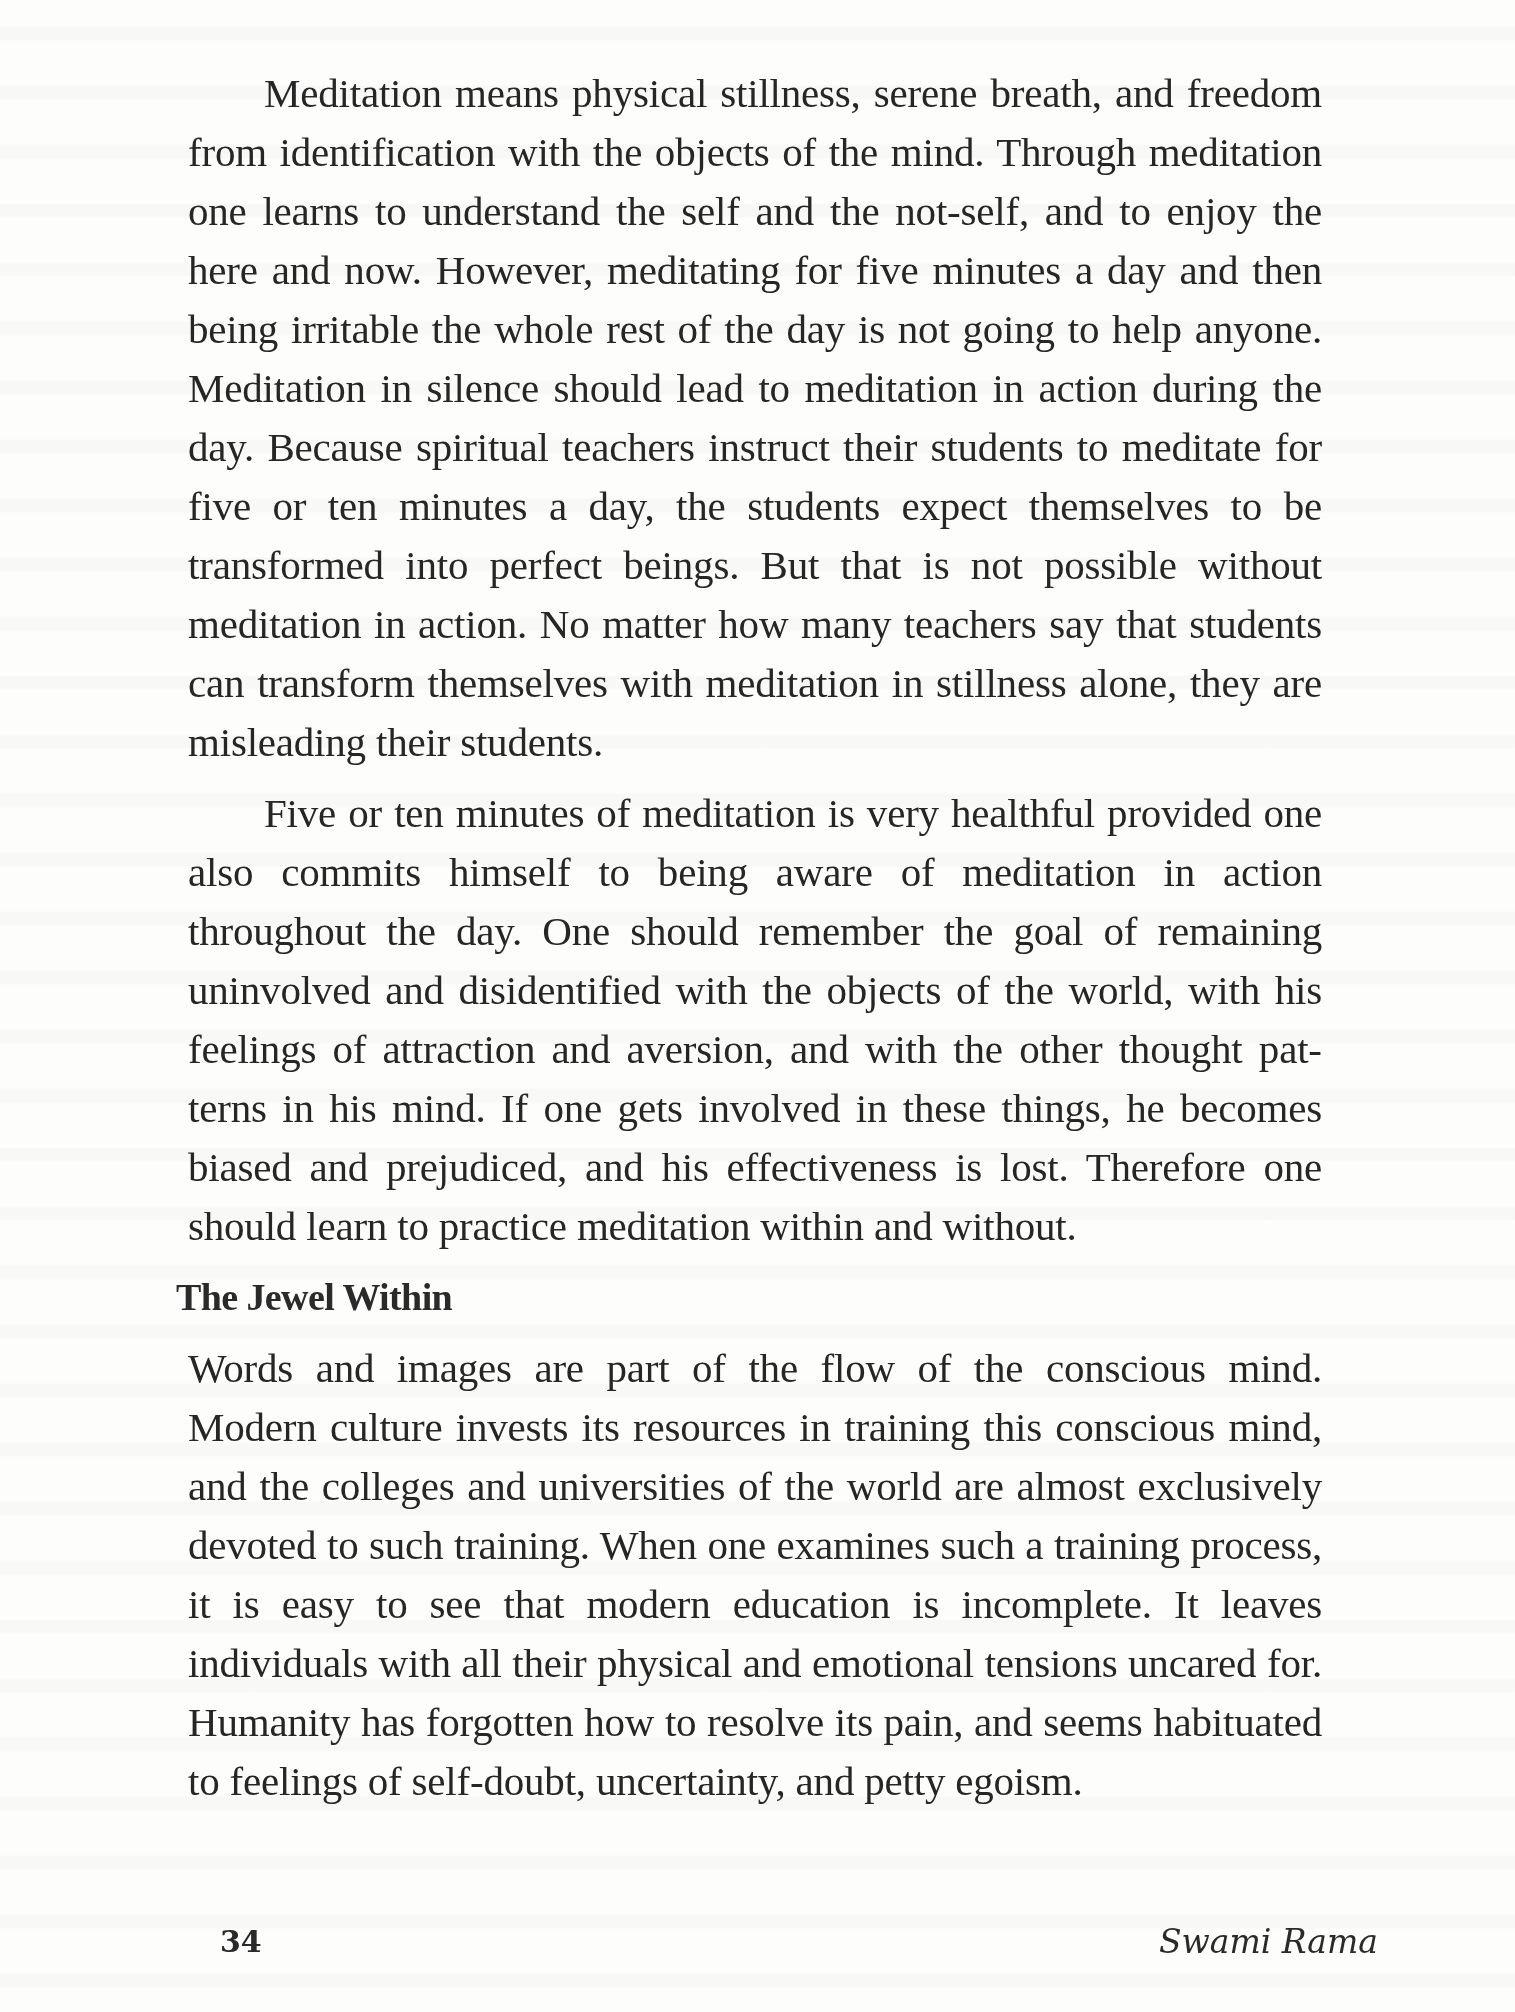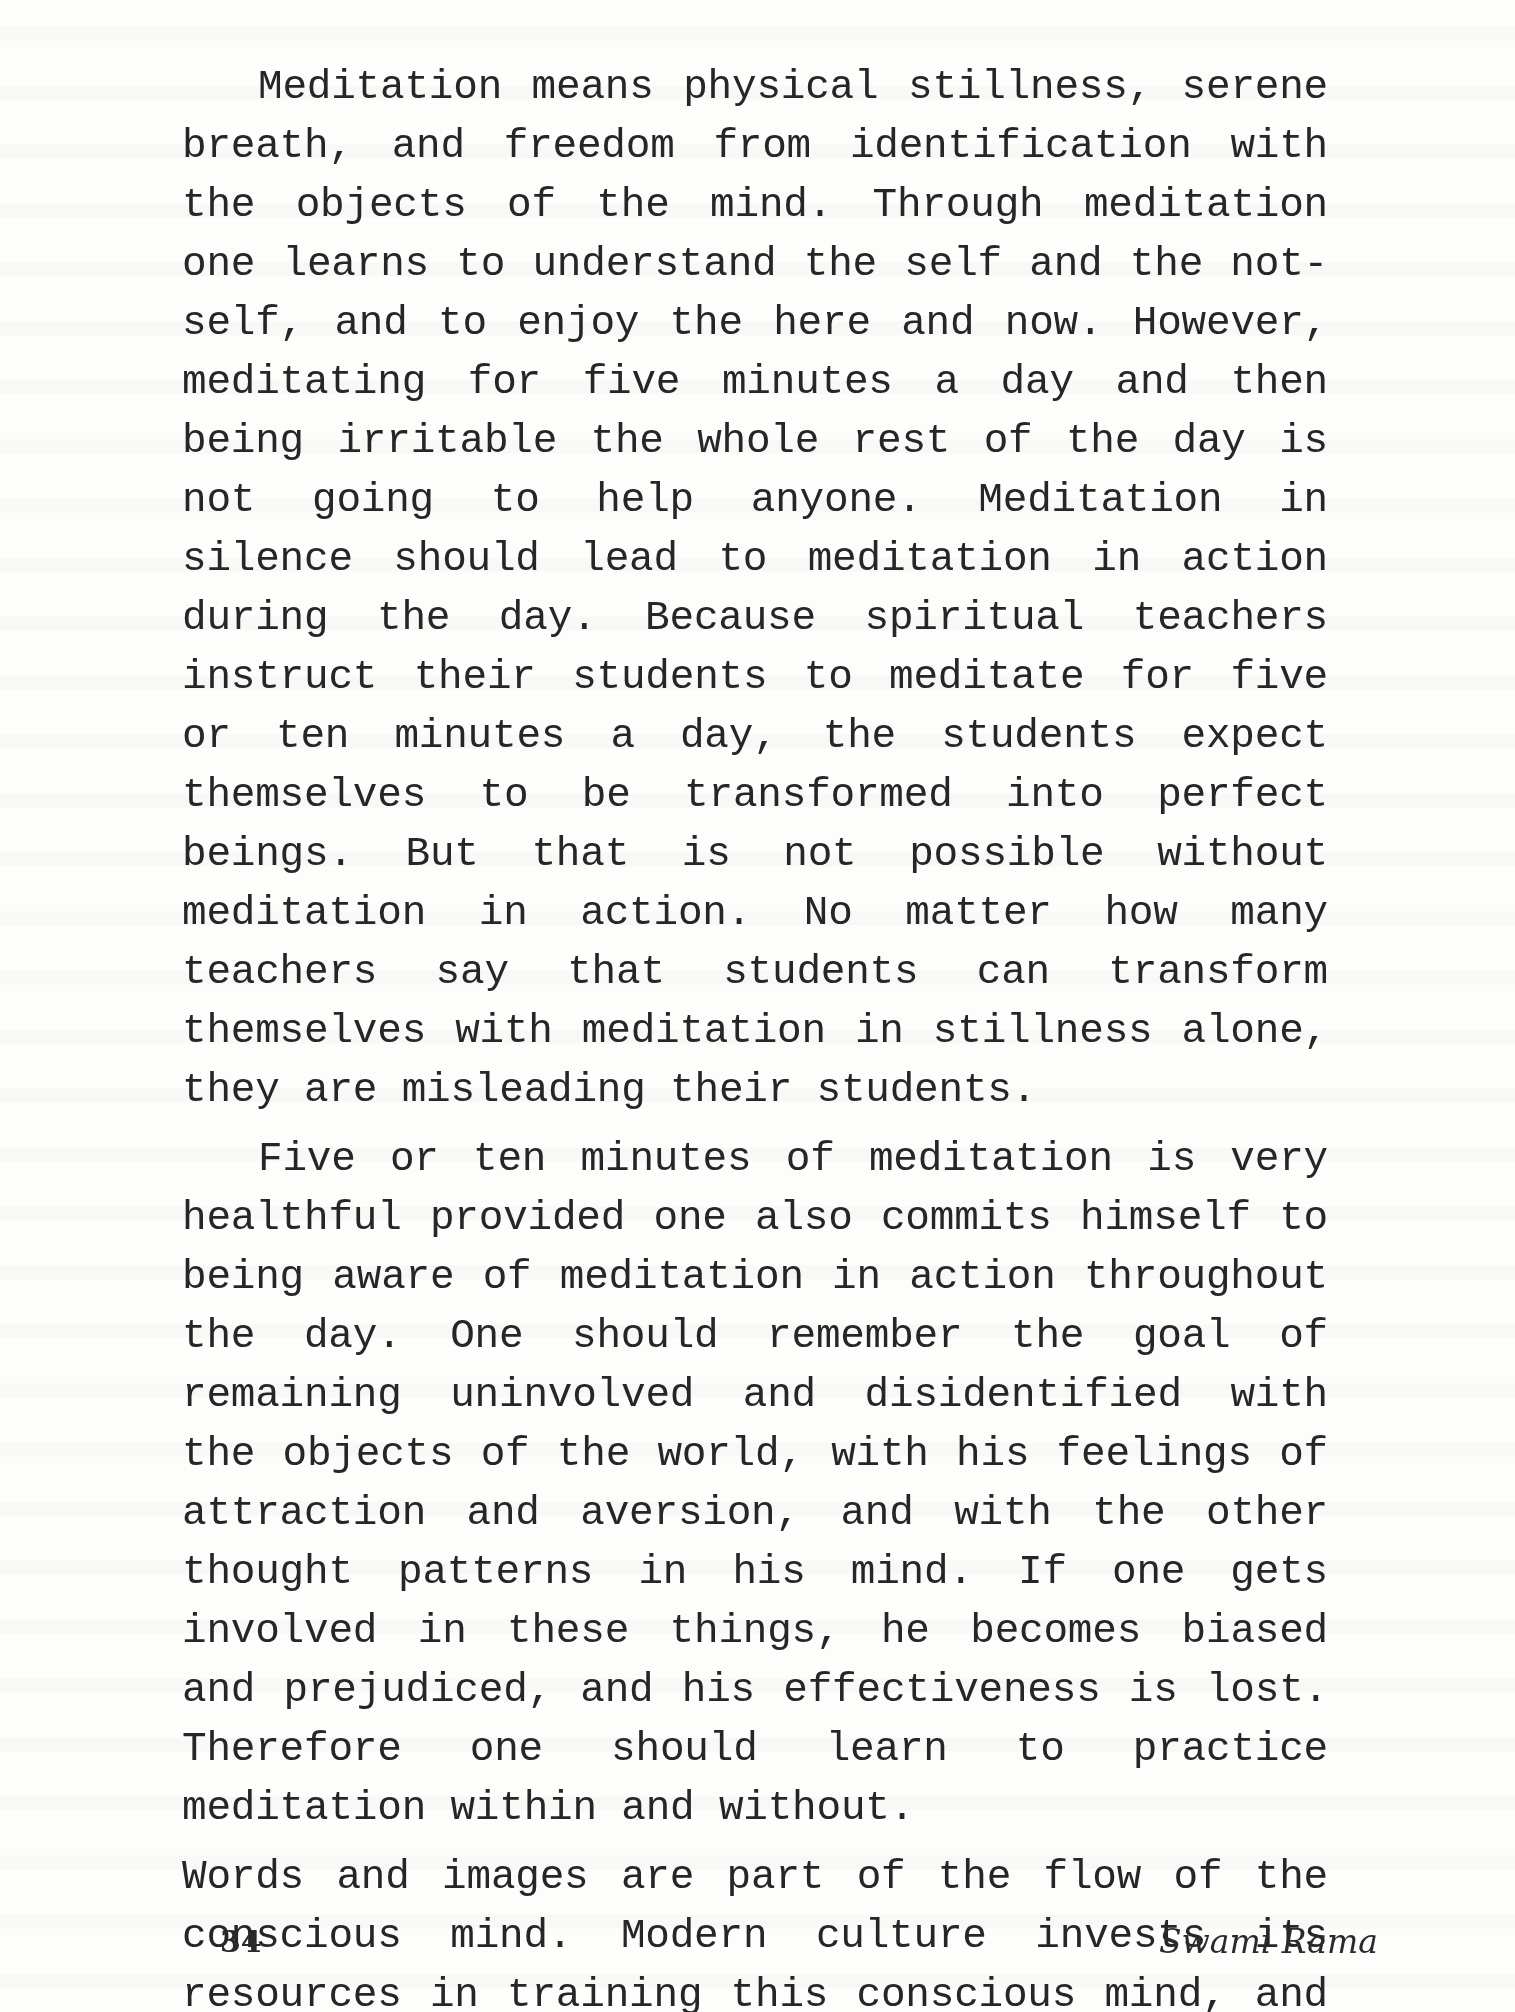--- a/index.html
+++ b/index.html
@@ -16,29 +16,28 @@
     }
     .page {
       position: absolute;
       left: 176px;
       top: 52px;
       width: 1158px;
       color: #262626;
       font-family: "Liberation Serif", "DejaVu Serif", serif;
     }
     .para {
-      margin: 6px;
+      margin: 12px;
       font-size: 41px;
       line-height: 59px;
       text-align: justify;
       text-indent: 0;
       letter-spacing: -0.2px;
       word-spacing: 0px;
       hyphens: manual;
-      font-family: Liberation Mono, monospace;
     }
     .para.indent {
       text-indent: 76px;
     }
     .para + .para {
       margin-top: 10px;
     }
     .section-heading {
       margin: 12px 0 6px 0;
       font-size: 38px;
@@ -90,19 +89,20 @@
     }
   </style>
 </head>
 <body>
 
 <div class="show-through"></div>
 
 <div class="page">
   <p class="para indent">Meditation means physical stillness, serene breath, and freedom from identification with the objects of the mind. Through meditation one learns to understand the self and the not-self, and to enjoy the here and now. However, meditating for five minutes a day and then being irritable the whole rest of the day is not going to help anyone. Meditation in silence should lead to meditation in action during the day. Because spiritual teachers instruct their students to meditate for five or ten minutes a day, the students expect themselves to be transformed into perfect beings. But that is not possible without meditation in action. No matter how many teachers say that students can transform themselves with meditation in stillness alone, they are misleading their students.</p>
   <p class="para indent">Five or ten minutes of meditation is very healthful provided one also commits himself to being aware of meditation in action throughout the day. One should remember the goal of remaining uninvolved and disidentified with the objects of the world, with his feelings of attraction and aversion, and with the other thought pat­terns in his mind. If one gets involved in these things, he becomes biased and prejudiced, and his effectiveness is lost. Therefore one should learn to practice meditation within and without.</p>
+  <h2 class="section-heading">The Jewel Within</h2>
   <p class="para">Words and images are part of the flow of the conscious mind. Modern culture invests its resources in training this conscious mind, and the colleges and universities of the world are almost exclusively devoted to such training. When one examines such a training process, it is easy to see that modern education is incomplete. It leaves individuals with all their physical and emotional tensions uncared for. Humanity has forgotten how to resolve its pain, and seems habituated to feelings of self-doubt, uncertainty, and petty egoism.</p>
 </div>
 
 <div class="footer">
   <span class="page-number">34</span>
   <span class="running-footer">Swami Rama</span>
 </div>
 
 </body></html>

